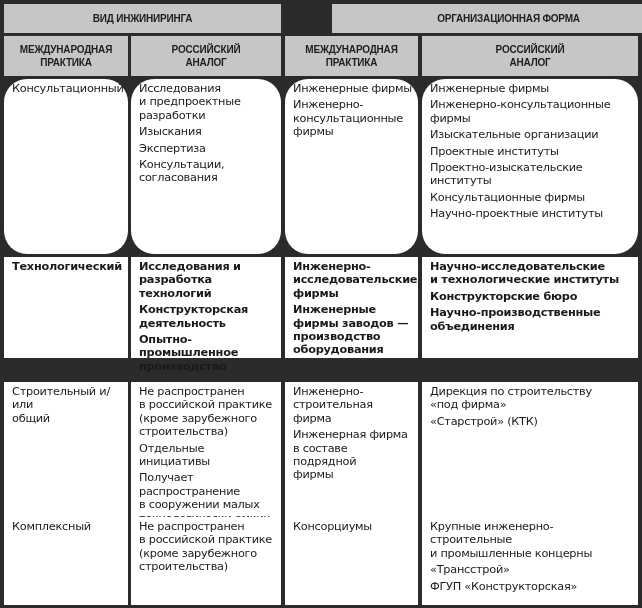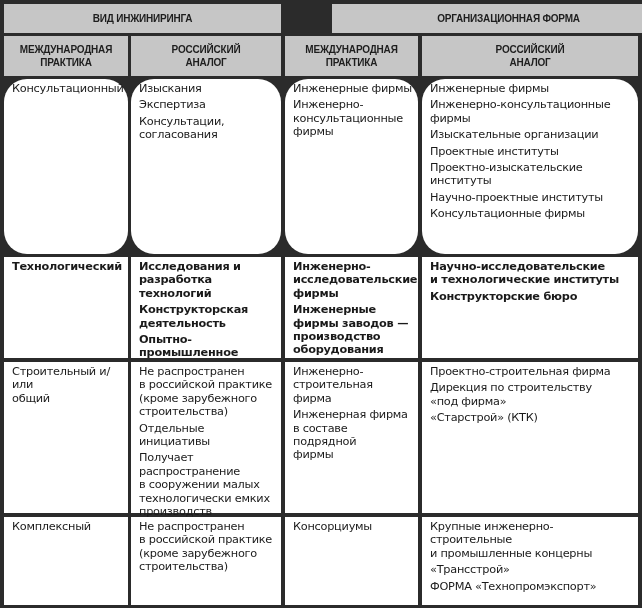--- a/index.html
+++ b/index.html
@@ -19,21 +19,21 @@
     display: flex; align-items: center; justify-content: center; padding: 0 4px;
     letter-spacing: -0.2px;
   }
   .item { display: block; margin-bottom: 3px; white-space: pre-line; }
   .c1 { left: 4px;   width: 124px; }
   .c2 { left: 131px; width: 150px; }
   .c3 { left: 285px; width: 133px; }
   .c4 { left: 422px; width: 216px; }
   .r1 { top: 79px;  height: 175px; border-radius: 23px; }
   .r2 { top: 257px; height: 101px; font-weight: bold; }
-  .r3 { top: 362px; height: 151px; }
+  .r3 { top: 382px; height: 151px; }
   .r4 { top: 517px; height: 88px; }
 </style>
 </head>
 <body>
 
 <div class="tbl">
 
   <div class="cell hdr" style="left:4px;top:4px;width:277px;height:29px;">
     <span>ВИД ИНЖИНИРИНГА</span>
   </div>
@@ -55,40 +55,43 @@
   </div>
   <div class="cell hdr c4" style="top:36px;height:40px;white-space:pre-line;">
     <span>РОССИЙСКИЙ
 АНАЛОГ</span>
   </div>
 
   <div class="cell c1 r1">
     <span class="item">Консультационный</span>
   </div>
   <div class="cell c2 r1">
+    <span class="item">Исследования
+и предпроектные
+разработки</span>
     <span class="item">Изыскания</span>
     <span class="item">Экспертиза</span>
     <span class="item">Консультации,
 согласования</span>
   </div>
   <div class="cell c3 r1">
     <span class="item">Инженерные фирмы</span>
     <span class="item">Инженерно-
 консультационные
 фирмы</span>
   </div>
   <div class="cell c4 r1">
     <span class="item">Инженерные фирмы</span>
     <span class="item">Инженерно-консультационные
 фирмы</span>
     <span class="item">Изыскательные организации</span>
     <span class="item">Проектные институты</span>
     <span class="item">Проектно-изыскательские институты</span>
+    <span class="item">Консультационные фирмы</span>
     <span class="item">Научно-проектные институты</span>
-    <span class="item">Консультационные фирмы</span>
   </div>
 
   <div class="cell c1 r2">
     <span class="item">Технологический</span>
   </div>
   <div class="cell c2 r2">
     <span class="item">Исследования и
 разработка технологий</span>
     <span class="item">Конструкторская
 деятельность</span>
@@ -101,20 +104,22 @@
 фирмы</span>
     <span class="item">Инженерные
 фирмы заводов —
 производство
 оборудования</span>
   </div>
   <div class="cell c4 r2">
     <span class="item">Научно-исследовательские
 и технологические институты</span>
     <span class="item">Конструкторские бюро</span>
+    <span class="item">Научно-производственные
+объединения</span>
   </div>
 
   <div class="cell c1 r3">
     <span class="item">Строительный и/или
 общий</span>
   </div>
   <div class="cell c2 r3">
     <span class="item">Не распространен
 в российской практике
 (кроме зарубежного
@@ -127,21 +132,20 @@
 производств</span>
   </div>
   <div class="cell c3 r3">
     <span class="item">Инженерно-
 строительная фирма</span>
     <span class="item">Инженерная фирма
 в составе подрядной
 фирмы</span>
   </div>
   <div class="cell c4 r3">
-    <span class="item">Проектно-строительная фирма</span>
     <span class="item">Дирекция по строительству
 «под фирма»</span>
     <span class="item">«Старстрой» (КТК)</span>
   </div>
 
   <div class="cell c1 r4">
     <span class="item">Комплексный</span>
   </div>
   <div class="cell c2 r4">
     <span class="item">Не распространен
@@ -149,15 +153,15 @@
 (кроме зарубежного
 строительства)</span>
   </div>
   <div class="cell c3 r4">
     <span class="item">Консорциумы</span>
   </div>
   <div class="cell c4 r4">
     <span class="item">Крупные инженерно-строительные
 и промышленные концерны</span>
     <span class="item">«Трансстрой»</span>
-    <span class="item">ФОРМА «Технопромэкспорт»</span>
+    <span class="item">ФГУП «Конструкторская»</span>
   </div>
 </div>
 
 </body></html>

